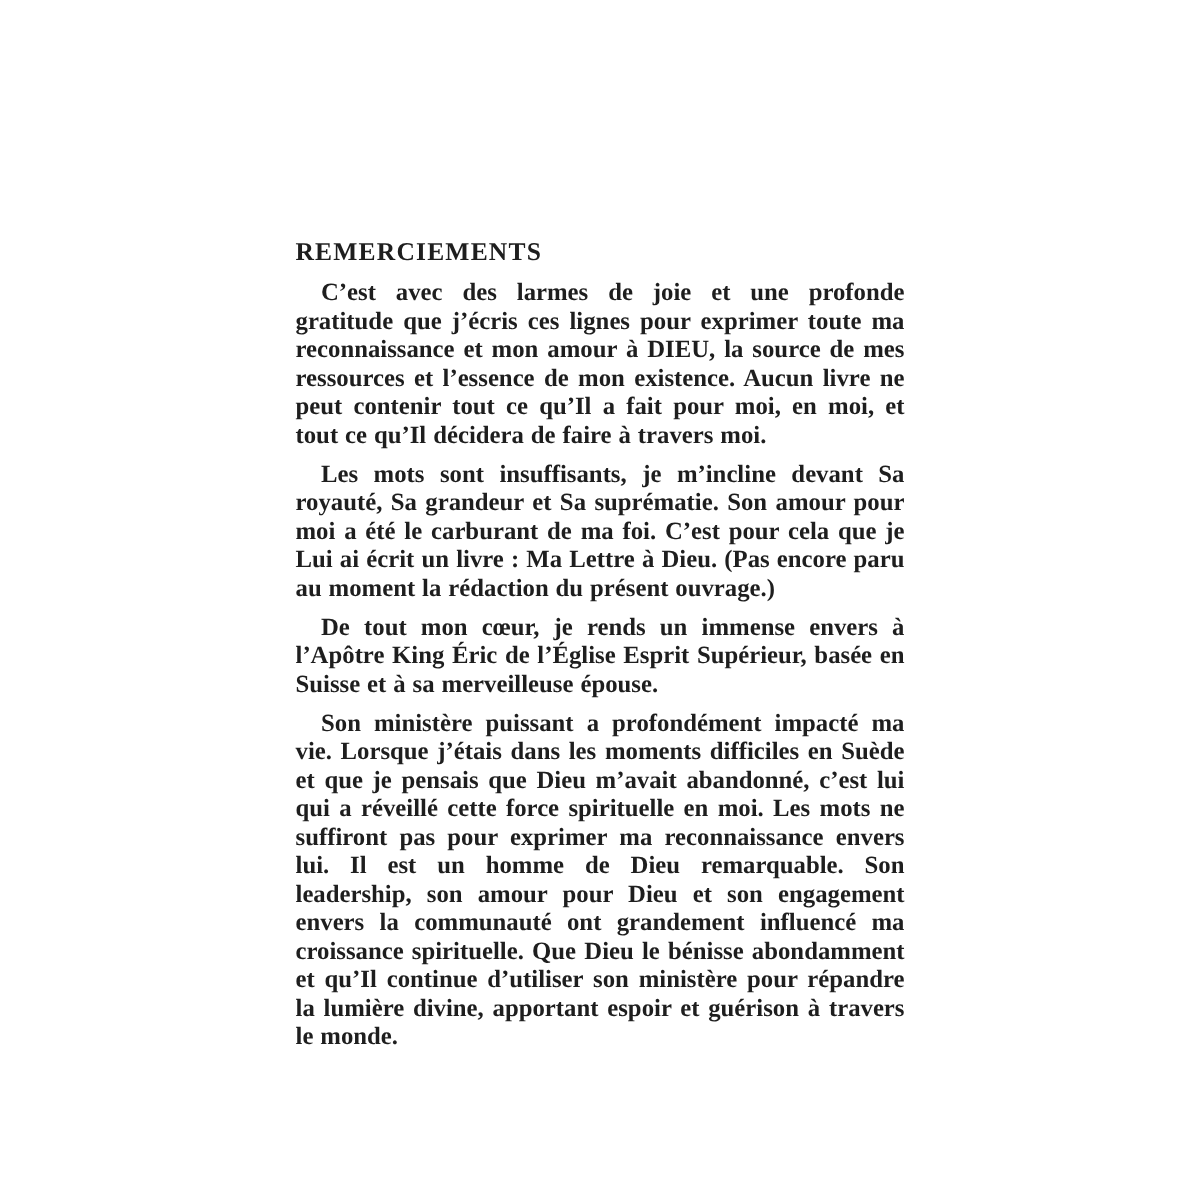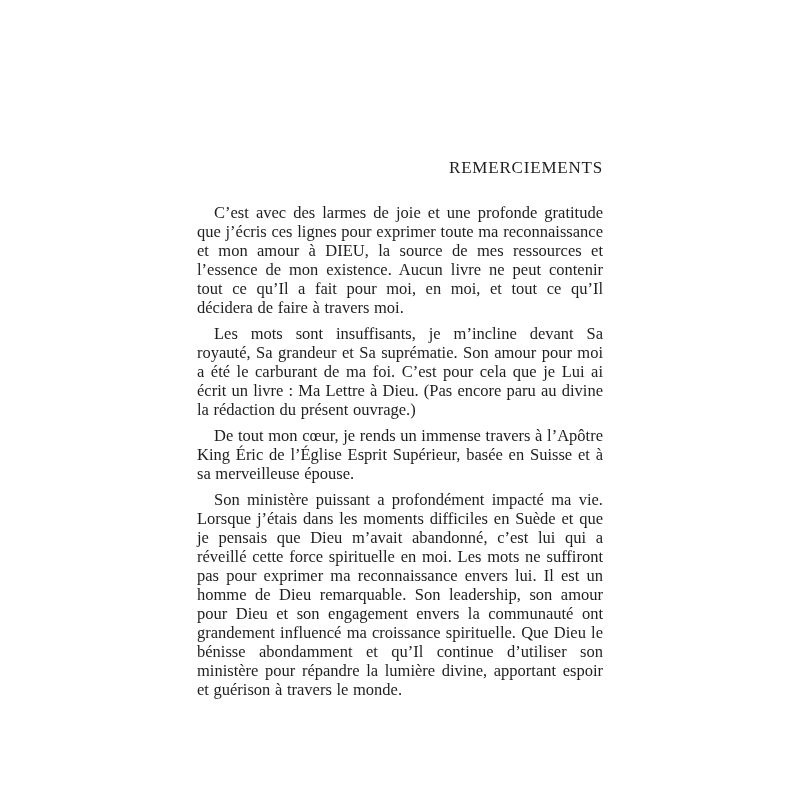--- a/index.html
+++ b/index.html
@@ -15,46 +15,47 @@
     color: var(--ink, #1e1e1e);
     font-family: "Liberation Serif", "DejaVu Serif", serif;
     overflow: hidden;
   }
   .chapter-title {
     position: absolute;
     top: 157px;
     left: 197px;
     width: 406px;
     margin: 0;
-    text-align: right;
+    text-align: left;
     font-size: 17px;
     line-height: 22px;
-    font-weight: 400;
+    font-weight: 700;
     letter-spacing: 0.8px;
   }
   .content {
     position: absolute;
-    top: 203px;
+    top: 185px;
     left: 197px;
     width: 406px;
+    font-weight: bold;
   }
   .para {
     margin: 0 0 7px 0;
     font-size: 16.5px;
     line-height: 19px;
     text-align: justify;
     text-indent: 17px;
     word-spacing: 0.5px;
   }
 </style>
 </head>
 <body>
 
 <div class="page" style="--page-bg: #ffffff; --ink: #1e1e1e;">
   <h1 class="chapter-title">REMERCIEMENTS</h1>
 
   <div class="content">
     <p class="para">C’est avec des larmes de joie et une profonde gratitude que j’écris ces lignes pour exprimer toute ma reconnaissance et mon amour à DIEU, la source de mes ressources et l’essence de mon existence. Aucun livre ne peut contenir tout ce qu’Il a fait pour moi, en moi, et tout ce qu’Il décidera de faire à travers moi.</p>
-    <p class="para">Les mots sont insuffisants, je m’incline devant Sa royauté, Sa grandeur et Sa suprématie. Son amour pour moi a été le carburant de ma foi. C’est pour cela que je Lui ai écrit un livre : Ma Lettre à Dieu. (Pas encore paru au divine la rédaction du présent ouvrage.)</p>
-    <p class="para">De tout mon cœur, je rends un immense travers à l’Apôtre King Éric de l’Église Esprit Supérieur, basée en Suisse et à sa merveilleuse épouse.</p>
+    <p class="para">Les mots sont insuffisants, je m’incline devant Sa royauté, Sa grandeur et Sa suprématie. Son amour pour moi a été le carburant de ma foi. C’est pour cela que je Lui ai écrit un livre : Ma Lettre à Dieu. (Pas encore paru au moment la rédaction du présent ouvrage.)</p>
+    <p class="para">De tout mon cœur, je rends un immense envers à l’Apôtre King Éric de l’Église Esprit Supérieur, basée en Suisse et à sa merveilleuse épouse.</p>
     <p class="para">Son ministère puissant a profondément impacté ma vie. Lorsque j’étais dans les moments difficiles en Suède et que je pensais que Dieu m’avait abandonné, c’est lui qui a réveillé cette force spirituelle en moi. Les mots ne suffiront pas pour exprimer ma reconnaissance envers lui. Il est un homme de Dieu remarquable. Son leadership, son amour pour Dieu et son engagement envers la communauté ont grandement influencé ma croissance spirituelle. Que Dieu le bénisse abondamment et qu’Il continue d’utiliser son ministère pour répandre la lumière divine, apportant espoir et guérison à travers le monde.</p>
   </div>
 </div>
 
 </body></html>

